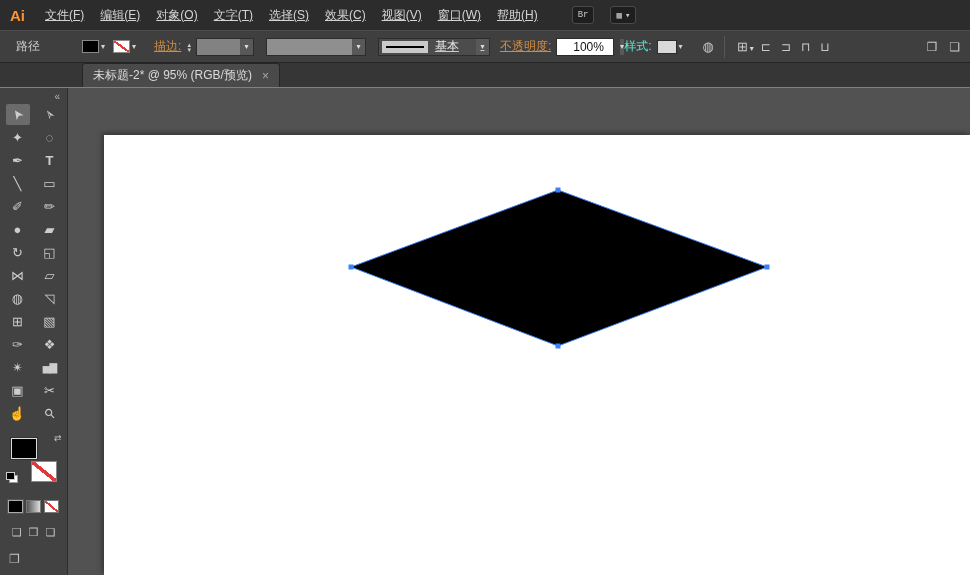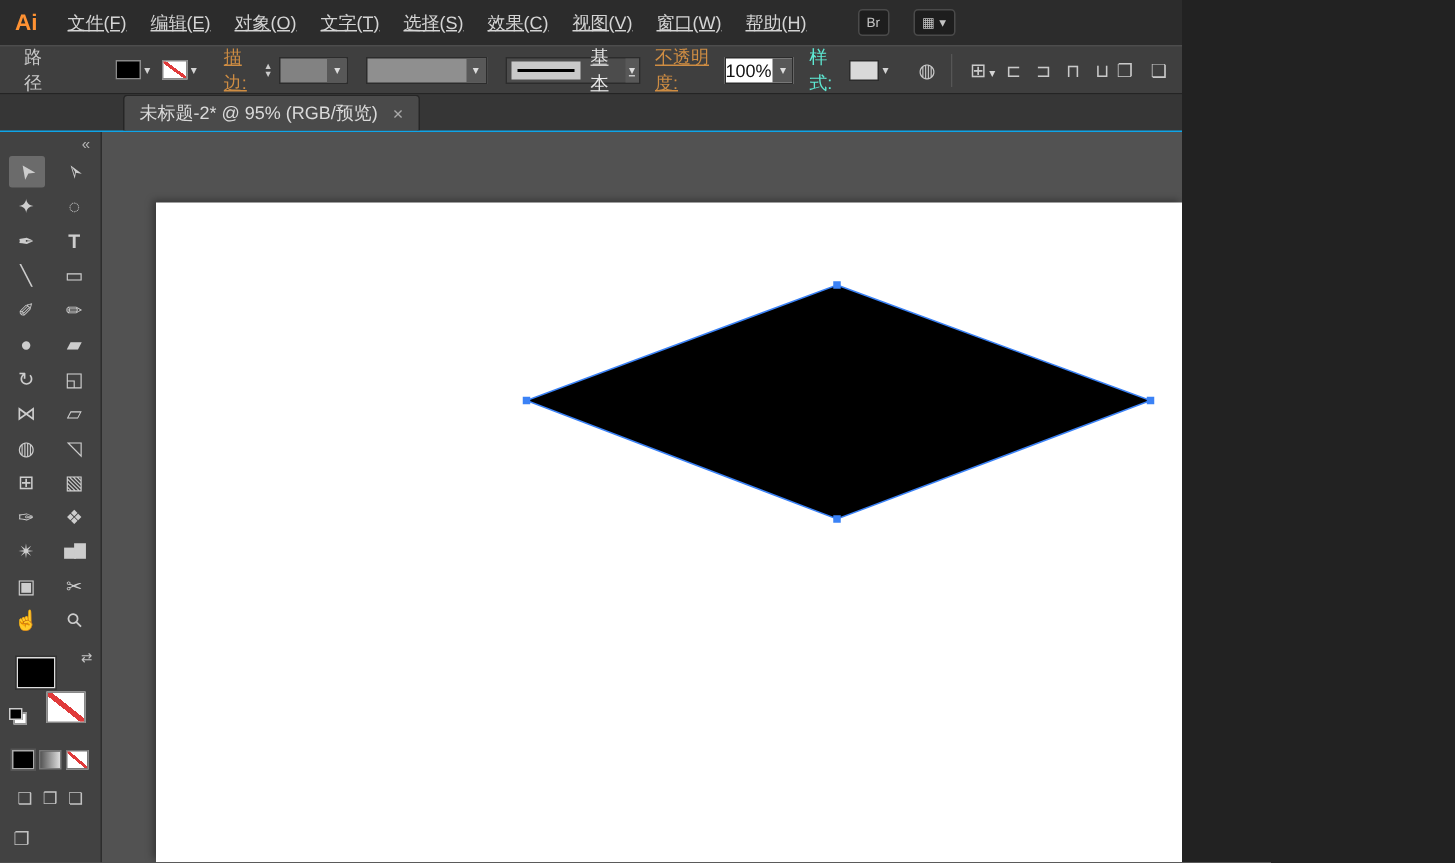--- a/index.html
+++ b/index.html
@@ -1,24 +1,24 @@
 <!DOCTYPE html>
 <html><head>
 <meta charset="utf-8">
 <style>
   * { box-sizing: border-box; margin: 0; padding: 0; }
   html,body { background:#222; }
-  .app{position:relative;width:788px;height:575px;background:#3a3a3a;overflow:hidden;
+  .app{position:relative;width:970px;height:575px;background:#3a3a3a;overflow:hidden;
        font-family:"Liberation Sans",sans-serif;cursor:default;}
 
   
   .menubar{height:30px;background:#2c2c2c;display:flex;align-items:center;color:#d4d4d4;font-size:12px;}
   .logo{color:#ff9233;font-weight:bold;font-size:15px;padding:0 12px 0 10px;}
   .menu-item{padding:0 8px;text-decoration:underline;}
-  .win-icons{margin-left:26px;display:flex;gap:16px;align-items:center;}
+  .win-icons{margin-left:26px;display:flex;gap:16px;align-items:center;font-family:Liberation Mono, monospace;}
   .win-btn{background:#1e1e1e;border:1px solid #4a4a4a;border-radius:3px;font-size:9px;color:#c4c4c4;
            padding:2px 5px;display:flex;align-items:center;gap:3px;height:18px;}
 
   
   .controlbar{height:33px;background:#3f3f3f;border-top:1px solid #4d4d4d;border-bottom:1px solid #242424;
               display:flex;align-items:center;color:#c9c9c9;font-size:12px;}
   .ctx{margin:0 42px 0 16px;}
   .swgroup{display:flex;align-items:center;margin-right:6px;}
   .sw{width:17px;height:13px;border:1px solid #8a8a8a;display:inline-block;position:relative;}
   .sw.fillsw{background:#000;}
@@ -31,21 +31,21 @@
   .dd{height:18px;background:#828282;border:1px solid #2c2c2c;display:flex;align-items:center;margin-left:5px;}
   .caret-box{width:13px;height:100%;background:#585858;display:flex;align-items:center;justify-content:center;
              margin-left:auto;font-size:8px;color:#ddd;}
   .dd.w-stroke{width:58px;}
   .dd.w-brush{width:100px;margin-left:12px;background:#8f8f8f;}
   .dd.w-profile{width:112px;margin-left:12px;background:#4c4c4c;text-decoration:underline;}
   .p-strip{background:#c9c9c9;height:12px;display:flex;align-items:center;padding:0 4px;margin-left:3px;}
   .p-line{width:38px;height:2px;background:#000;}
   .p-label{margin:0 7px;color:#e8e8e8;}
   .dd.opacity{width:58px;background:#fff;margin-left:5px;}
-  .opacity .val{padding:0 0;color:#111;}
+  .opacity .val{padding:0 16px;color:#111;}
   .style-sw{width:20px;height:14px;background:#d9d9d9;border:1px solid #2c2c2c;margin-left:5px;}
   .icon-btn{color:#c9c9c9;font-size:13px;margin-left:12px;}
   .vsep{width:1px;height:22px;background:#2a2a2a;border-right:1px solid #565656;margin:0 10px;}
   .align-btn{font-size:12px;color:#c9c9c9;margin:0 5px;}
   .dock{margin-left:auto;margin-right:10px;display:flex;gap:12px;font-size:12px;color:#c9c9c9;}
 
   
   .tabbar{height:25px;background:#363636;border-bottom:1px solid #0ea5e9;display:flex;align-items:flex-end;}
   .tab{margin-left:82px;height:24px;background:#4a4a4a;border:1px solid #262626;border-bottom:none;
        display:flex;align-items:center;padding:0 10px;font-size:12px;color:#dadada;gap:10px;

